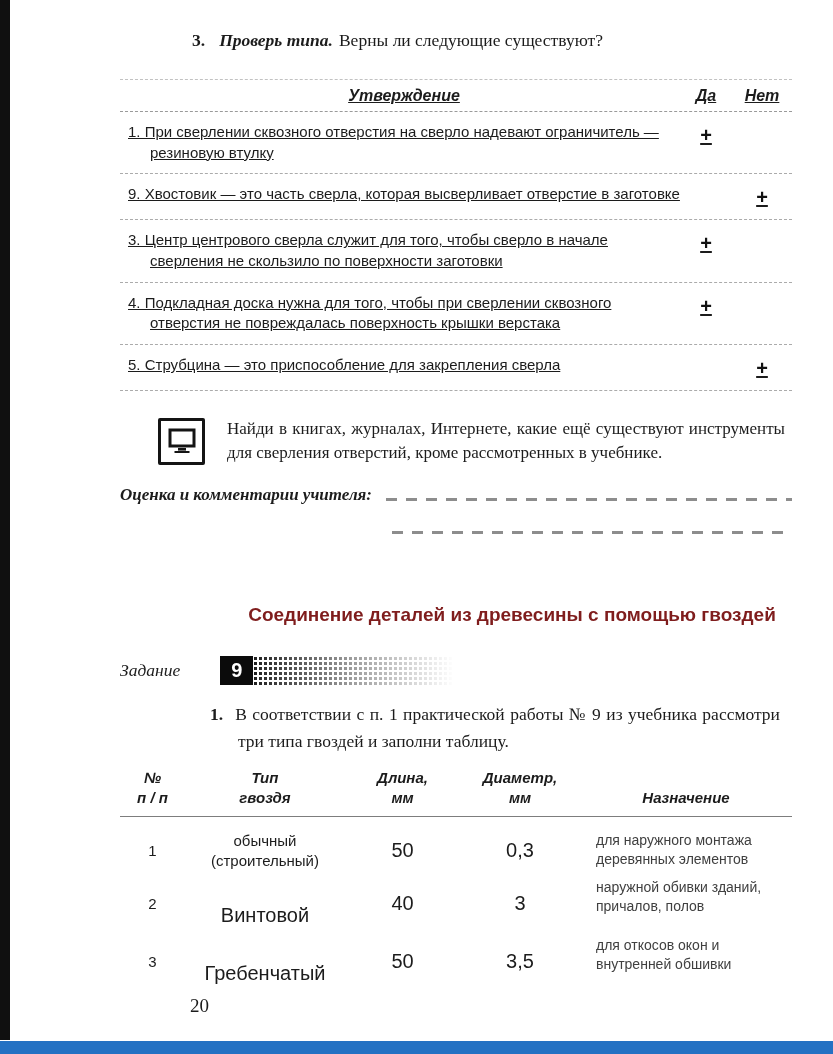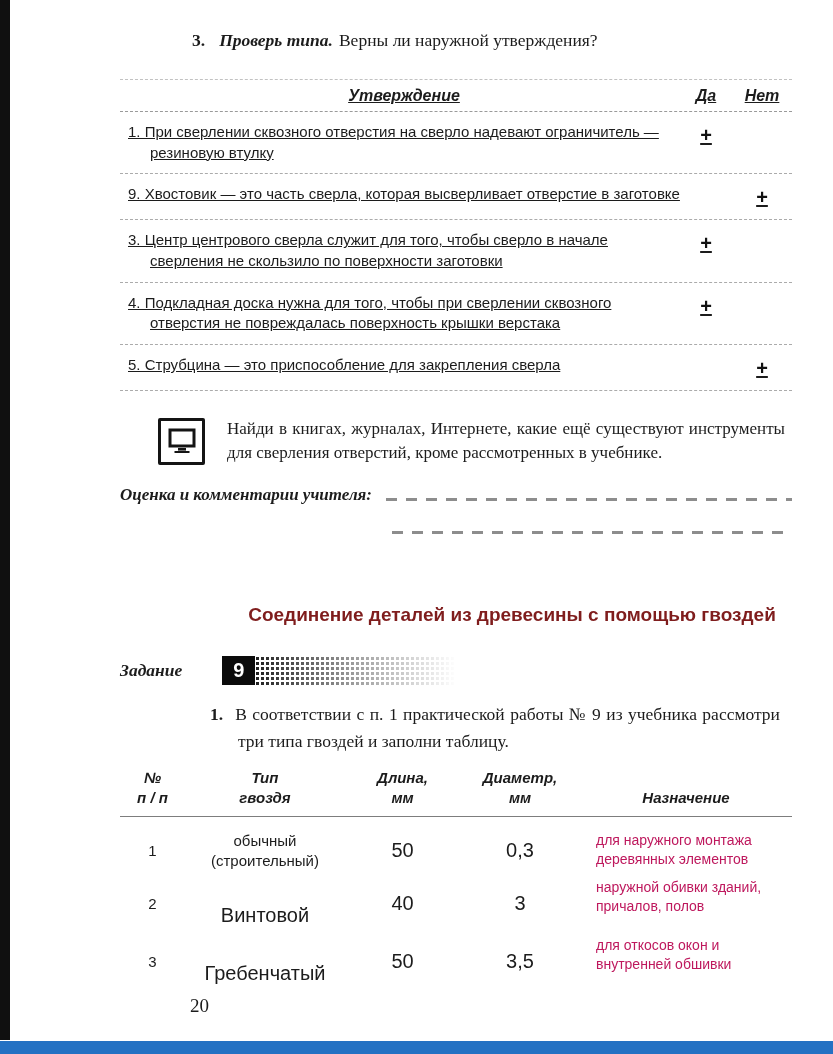--- a/index.html
+++ b/index.html
@@ -47,21 +47,21 @@
     background:repeating-linear-gradient(to right, #8d8d8d 0 11px, transparent 11px 20px); }
   .dash-line2 { margin-top:26px; margin-left:272px; height:3px;
     background:repeating-linear-gradient(to right, #8d8d8d 0 11px, transparent 11px 20px); }
 
   
   .section-title { margin-top:70px; padding-left:112px; text-align:center;
     font-family:"Liberation Sans", sans-serif; font-size:19px; font-weight:bold; color:#7f1d1d; }
 
   
   .task9 { margin-top:30px; display:flex; align-items:center; }
-  .task9-label { font-style:italic; font-size:17.5px; margin-right:40px;font-weight:bold; }
+  .task9-label { font-style:italic; font-size:17.5px; margin-right:40px; }
   .task9-num { width:33px; height:29px; background:#0b0b0b; color:#fff;
     font-family:"Liberation Sans", sans-serif; font-weight:bold; font-size:20px;
     display:flex; align-items:center; justify-content:center; flex:none; }
   .halftone { width:214px; height:29px; flex:none;
     background-image:
       linear-gradient(to right, rgba(255,255,255,0) 0%, rgba(255,255,255,0.55) 45%, #fff 94%),
       radial-gradient(circle, #1f1f1f 1.6px, transparent 1.8px);
     background-size:100% 100%, 5px 5px; }
 
   
@@ -74,33 +74,33 @@
     grid-template-columns:65px 160px 115px 120px 1fr;
     font-family:"Liberation Sans", sans-serif; }
   .nt-hdr { font-style:italic; font-weight:bold; font-size:15px; text-align:center;
     white-space:pre-line; line-height:1.35; padding-bottom:8px; align-self:end; }
   .nt-rule { grid-column:1 / -1; border-top:1.5px solid #7d7d7d; margin-bottom:10px; }
   .nt-cell { padding:4px 2px; }
   .nt-num { text-align:center; font-size:15px; align-self:center; }
   .nt-type { text-align:center; font-size:15px; line-height:1.3; align-self:center; }
   .nt-type.filled { font-size:20px;margin-top:24px; }
   .nt-val { text-align:center; font-size:20px; align-self:center; }
-  .nt-purpose { font-size:14px; line-height:1.3; color:#be185d; padding-left:16px; }
+  .nt-purpose { font-size:14px; line-height:1.3; color:#404040; padding-left:16px; }
 
   .page-number { position:absolute; left:190px; top:995px; font-size:19px; }
 </style>
 </head>
 <body>
 
 <div class="left-bar"></div>
 
 <div class="content">
 
   <div class="task3-heading">
-    <span class="t3-num">3.</span><span class="t3-title">Проверь типа.</span><span class="t3-q">Верны ли наружной утверждения?</span>
+    <span class="t3-num">3.</span><span class="t3-title">Проверь типа.</span><span class="t3-q">Верны ли следующие существуют?</span>
   </div>
 
   <div class="check-table">
     <div class="ct-header">
       <div class="ct-col-statement hdr">Утверждение</div>
       <div class="ct-col-yes hdr">Да</div>
       <div class="ct-col-no hdr">Нет</div>
     </div>
 
     <div class="ct-row">

